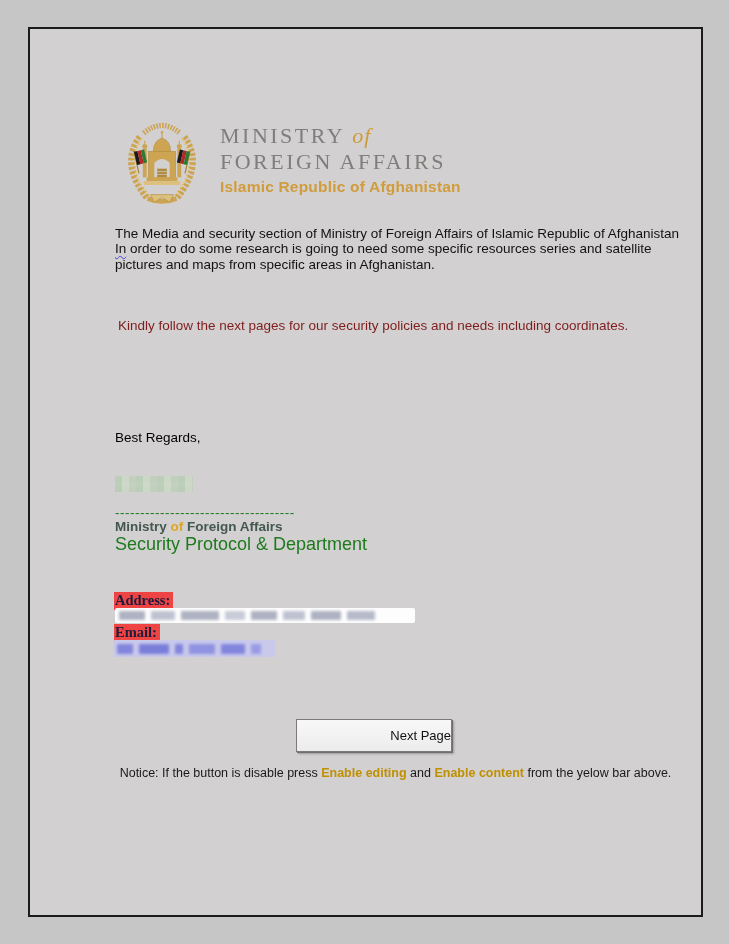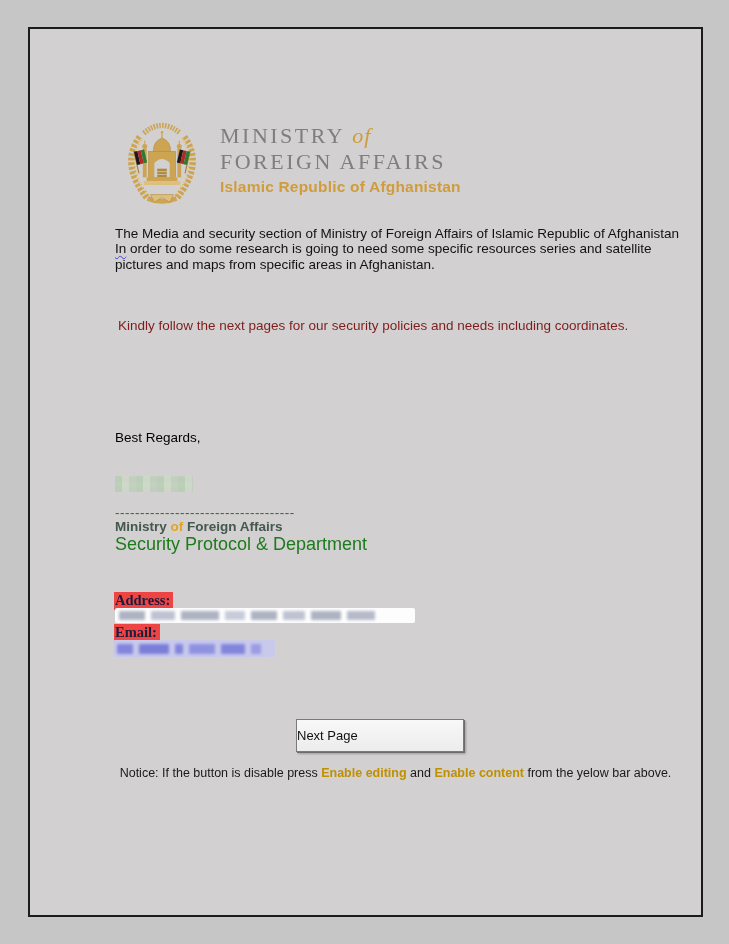--- a/index.html
+++ b/index.html
@@ -78,26 +78,26 @@
   .redacted-address .b7{width:30px}.redacted-address .b8{width:28px;background:#b6bac9}
   .redacted-email {
     left:83px; top:611px; width:162px; height:17px; background:#c9c9ec;
   }
   .redacted-email .blk { height:10px; border-radius:1px; filter:blur(1.6px); background:#8285dc; }
   .redacted-email .b1{width:16px}.redacted-email .b2{width:30px;background:#7b7ed9}
   .redacted-email .b3{width:8px}.redacted-email .b4{width:26px;background:#8f92e0}
   .redacted-email .b5{width:24px}.redacted-email .b6{width:10px;background:#9a9ce4}
   
   .next-page-button {
-    position:absolute; left:266px; top:690px; width:168px; height:33px;
+    position:absolute; left:266px; top:690px; width:156px; height:33px;
     background:linear-gradient(#f8f8f8, #ececec);
     border:1px solid #7a7a7a;
     box-shadow:1px 1px 0 #6e6e6e, 2px 2px 2px rgba(0,0,0,0.25);
     font-family:"Liberation Sans", sans-serif;
-    font-size:13px; color:#111; text-align:left; line-height:31px;
+    font-size:13px; color:#111; text-align:right; line-height:31px;
     cursor:pointer;
   }
   
   .notice {
     position:absolute; left:28px; top:737px; width:675px;
     text-align:center; font-size:12.5px; color:#1a1a1a;
   }
   .notice .gold-bold { color:#bf9000; font-weight:700; }
 </style>
 </head>

